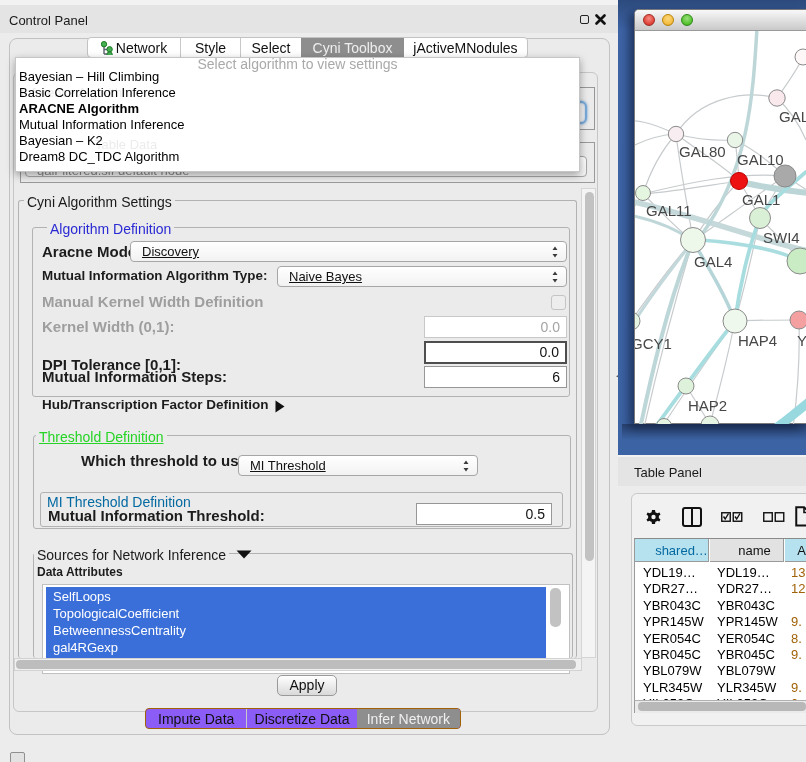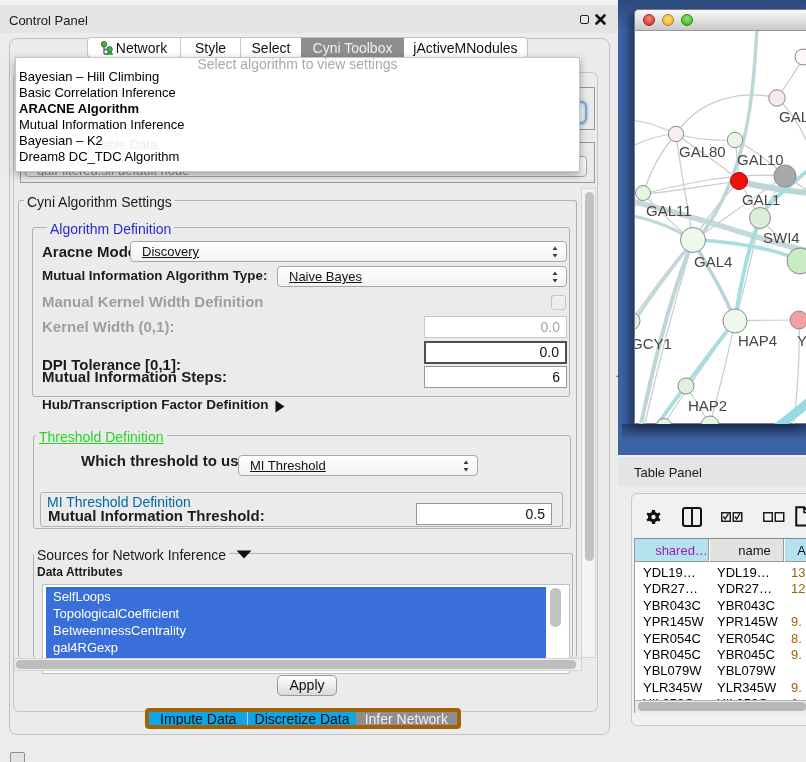--- a/index.html
+++ b/index.html
@@ -131,21 +131,21 @@
   <div style="position:absolute; left:507px; top:3px; width:11px; height:39px; background:#c2c2c2; border-radius:5px;"></div>
 </div>
 
 <div class="abs" style="left:581px; top:188px; width:15px; height:470px; background:#f4f4f4; border:1px solid #d5d5d5;"></div>
 <div class="abs" style="left:584.5px; top:192px; width:9px; height:369px; background:#c2c2c2; border-radius:4.5px;"></div>
 <div class="abs" style="left:14px; top:658px; width:568px; height:13px; background:#f0f0f0; border:1px solid #d2d2d2;"></div>
 <div class="abs" style="left:16px; top:660px; width:560px; height:9px; background:#bdbdbd; border-radius:4px;"></div>
 
 <div class="abs" style="left:277px; top:675px; width:60px; height:21px; border:1px solid #9a9a9a; border-radius:5px; background:linear-gradient(#ffffff,#d9d9d9); text-align:center; font-size:14px; line-height:19px; color:#111;">Apply</div>
 
-<div class="abs" style="left:145px; top:708px; width:316px; height:21px; background:#0ea5e9; border:4px solid #a16207; border-radius:4px; overflow:hidden; display:flex; font-size:14px; color:#111;">
+<div class="abs" style="left:145px; top:708px; width:316px; height:21px; background:#8b5cf6; border:1px solid #a16207; border-radius:4px; overflow:hidden; display:flex; font-size:14px; color:#111;">
   <div style="width:102px; display:flex; align-items:center; justify-content:center; border-right:1px solid #c8c8c8;">Impute Data</div>
   <div style="width:110px; display:flex; align-items:center; justify-content:center;">Discretize Data</div>
   <div style="width:104px; display:flex; align-items:center; justify-content:center; background:#8e8e8e; color:#efefef;">Infer Network</div>
 </div>
 
 <div class="abs" style="left:10px; top:752px; width:15px; height:12px; border:1px solid #8f8f8f; background:#e2e2e2; border-radius:2px;"></div>
 
 <div class="abs" style="left:616px; top:372px; font-size:7px; color:#555;">◂</div>
 
 <div class="abs" style="left:618px; top:0; width:188px; height:455px; background:linear-gradient(#2c4a7c,#3e64a6 30px,#3c63a3);"></div>
@@ -258,21 +258,21 @@
 <svg class="abs" style="left:763px; top:512px;" width="22" height="11" viewBox="0 0 22 11">
   <rect x="0.75" y="0.75" width="8.5" height="8.5" fill="none" stroke="#111" stroke-width="1.4"></rect>
   <rect x="12.25" y="0.75" width="8.5" height="8.5" fill="none" stroke="#111" stroke-width="1.4"></rect>
 </svg>
 <svg class="abs" style="left:795px; top:506px;" width="16" height="21" viewBox="0 0 16 21">
   <path d="M1.25,1.25 L9,1.25 L14.5,6.5 L14.5,19.5 L1.25,19.5 Z" fill="none" stroke="#111" stroke-width="2"></path>
   <path d="M9,1.25 L9,6.5 L14.5,6.5" fill="none" stroke="#111" stroke-width="1.6"></path>
 </svg>
 
 <div class="abs" style="left:634px; top:538px; width:172px; height:162px; background:#fff; border-top:1px solid #8a8a8a; border-left:1px solid #9a9a9a;"></div>
-<div class="abs" style="left:635px; top:539px; width:74px; height:23px; background:#b6e1ee; border-right:1px solid #9a9a9a; border-bottom:1px solid #9a9a9a; font-size:13px; color:#a21caf; text-align:center; line-height:23px; padding-left:20px;">shared…</div>
+<div class="abs" style="left:635px; top:539px; width:74px; height:23px; background:#b6e1ee; border-right:1px solid #9a9a9a; border-bottom:1px solid #9a9a9a; font-size:13px; color:#0369a1; text-align:center; line-height:23px; padding-left:20px;">shared…</div>
 <div class="abs" style="left:710px; top:539px; width:74px; height:23px; background:#e2e2e2; border-right:1px solid #9a9a9a; border-bottom:1px solid #9a9a9a; font-size:13px; color:#111; text-align:center; line-height:23px; padding-left:16px;">name</div>
 <div class="abs" style="left:785px; top:539px; width:21px; height:23px; background:#b6e1ee; border-bottom:1px solid #9a9a9a; font-size:13px; color:#111; text-align:right; line-height:23px;">A</div>
 <div class="abs" style="left:643px; top:565px; font-size:13px; color:#000; line-height:16.4px; white-space:pre;">YDL19…
 YDR27…
 YBR043C
 YPR145W
 YER054C
 YBR045C
 YBL079W
 YLR345W

